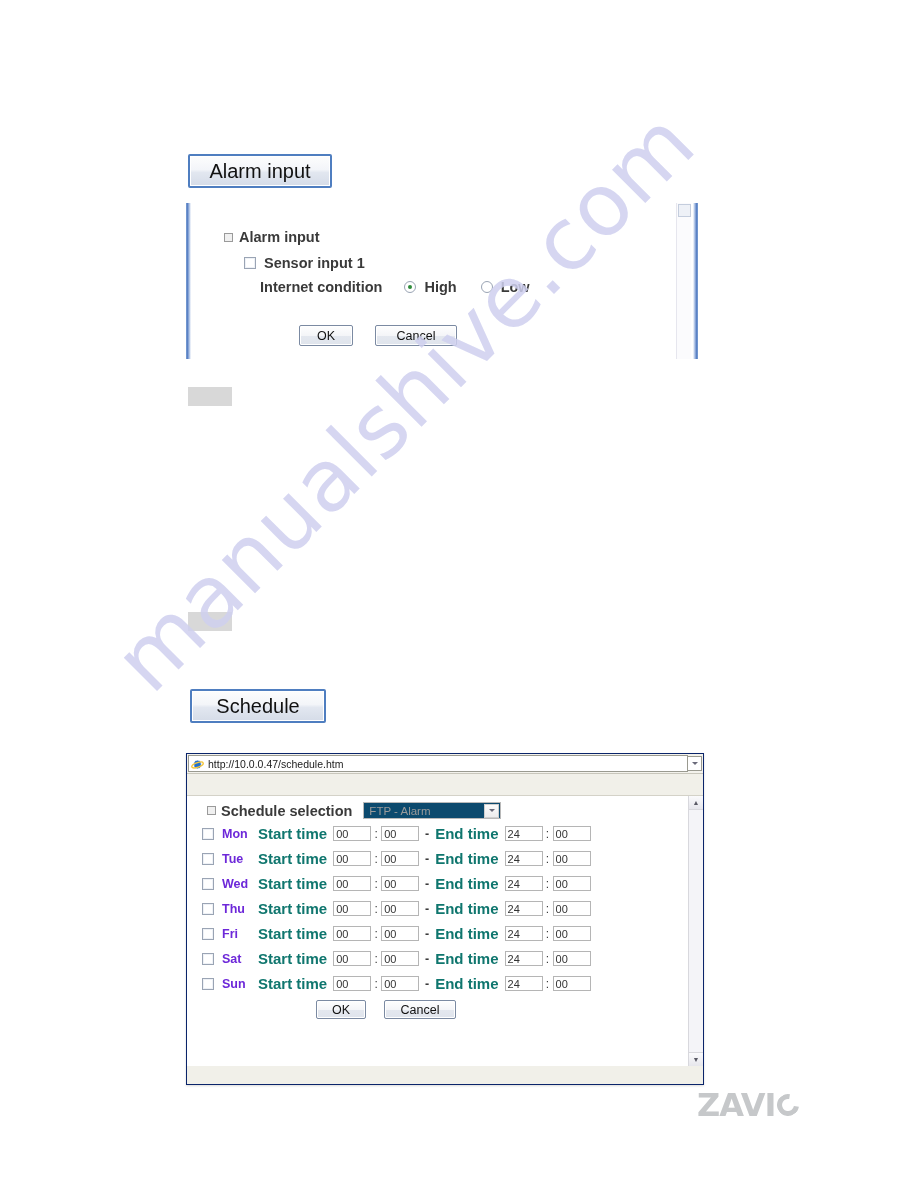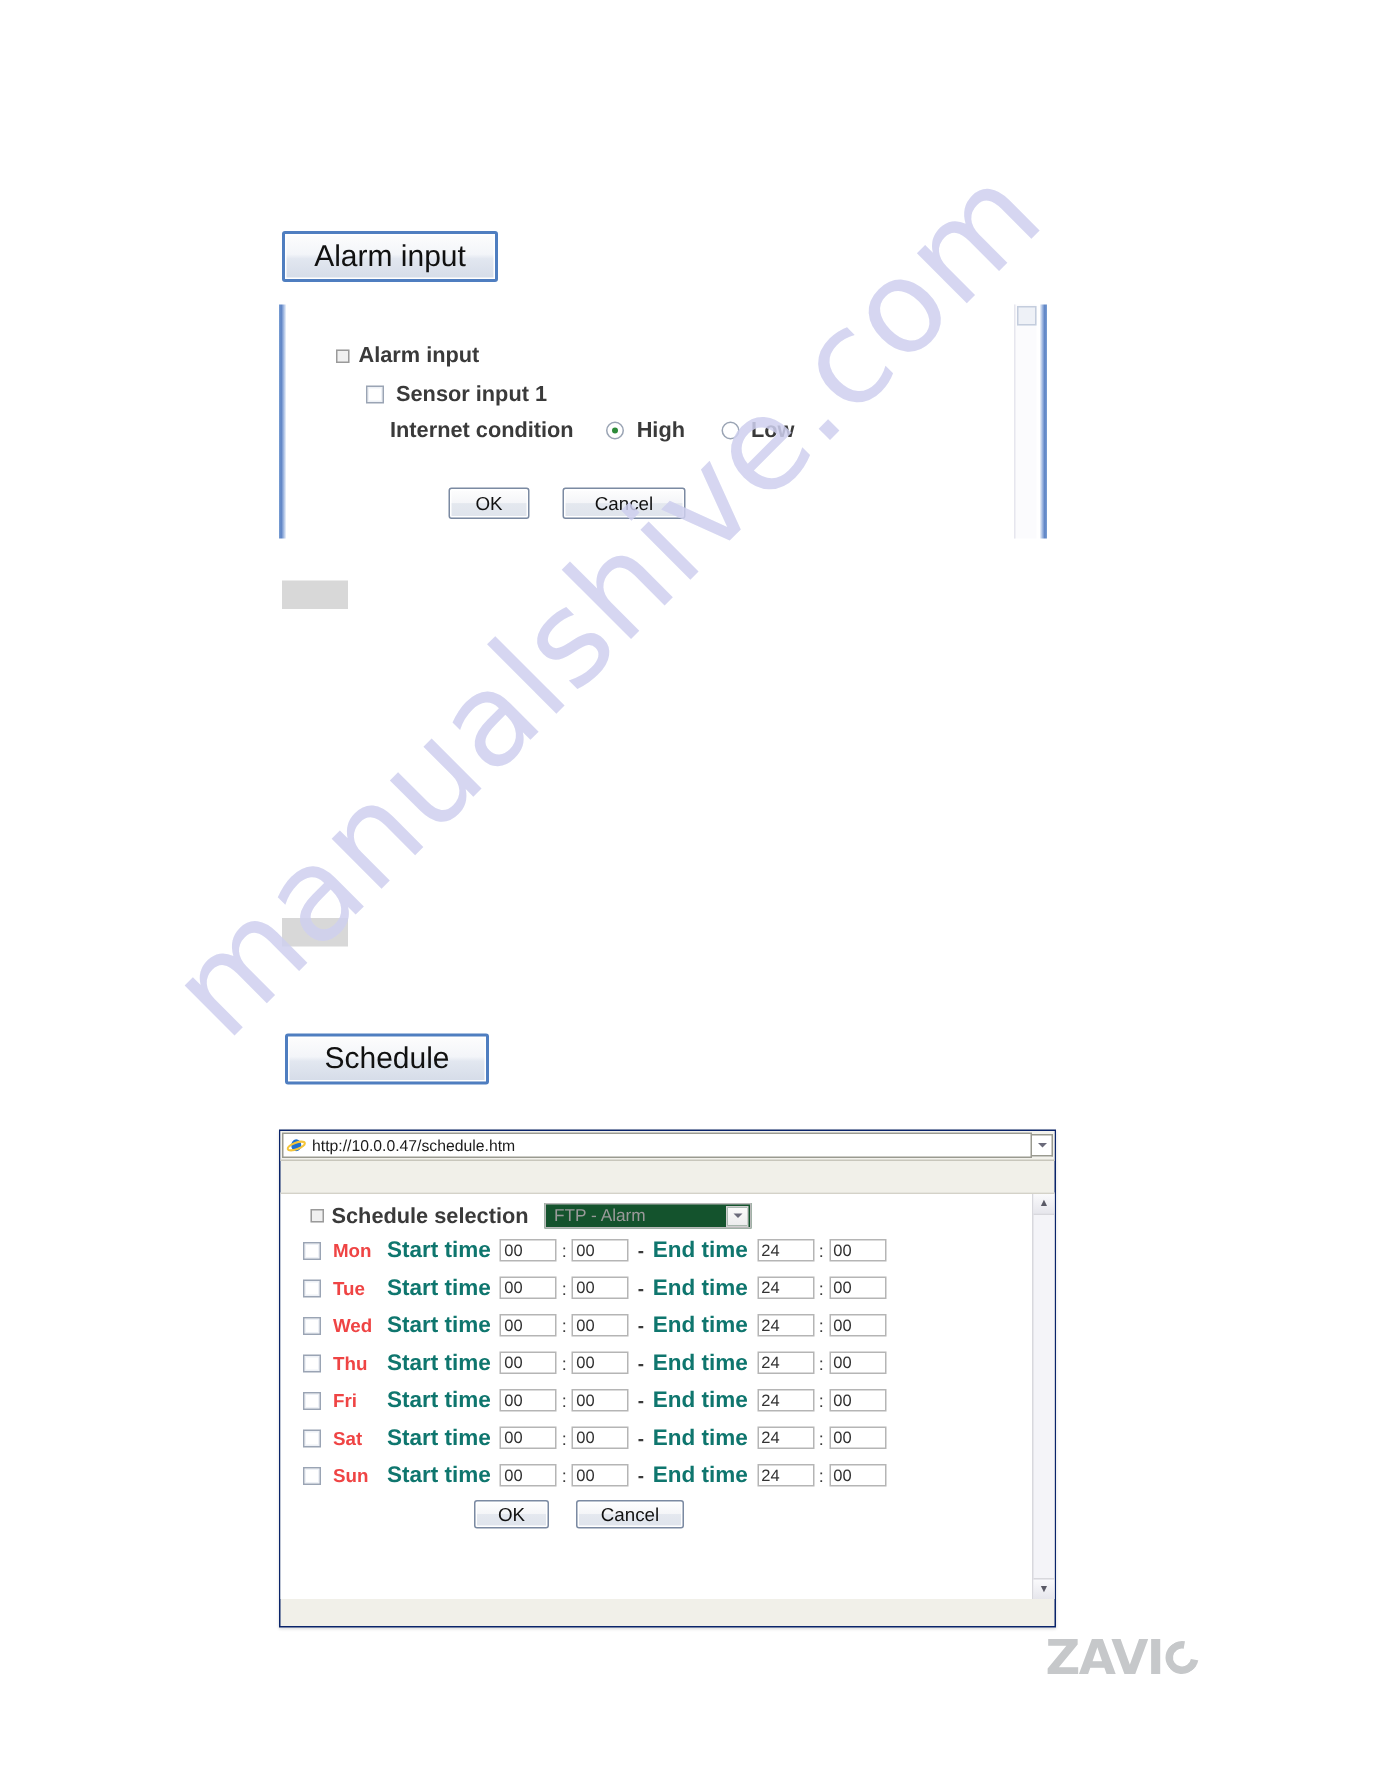--- a/index.html
+++ b/index.html
@@ -353,21 +353,21 @@
     align-items: center;
     gap: 5px;
     padding-left: 20px;
     height: 21px;
   }
   .sched-select {
     width: 138px;
     height: 17px;
     box-sizing: border-box;
     border: 1px solid #b9b9b9;
-    background: #14532d;
+    background: #0c4a6e;
     display: flex;
     align-items: center;
     justify-content: space-between;
     padding: 0 1px 0 5px;
     margin-left: 6px;
     text-align: right;
   }
   .sched-select .sel-val {
     font-family: "Liberation Sans", sans-serif;
     font-size: 11.5px;
@@ -386,21 +386,21 @@
     display: flex;
     align-items: center;
     height: 25px;
     padding-left: 15px;
   }
   .day-row .cb { margin-right: 8px; flex: 0 0 auto; }
   .day-name {
     width: 36px;
     font-size: 12.5px;
     font-weight: bold;
-    color: #ef4444;
+    color: #6d28d9;
     font-family: "Liberation Sans", sans-serif;
     flex: 0 0 auto;
   }
   .lbl {
     font-size: 15px;
     font-weight: bold;
     color: #0f766e;
     font-family: "Liberation Sans", sans-serif;
     white-space: nowrap;
     flex: 0 0 auto;

